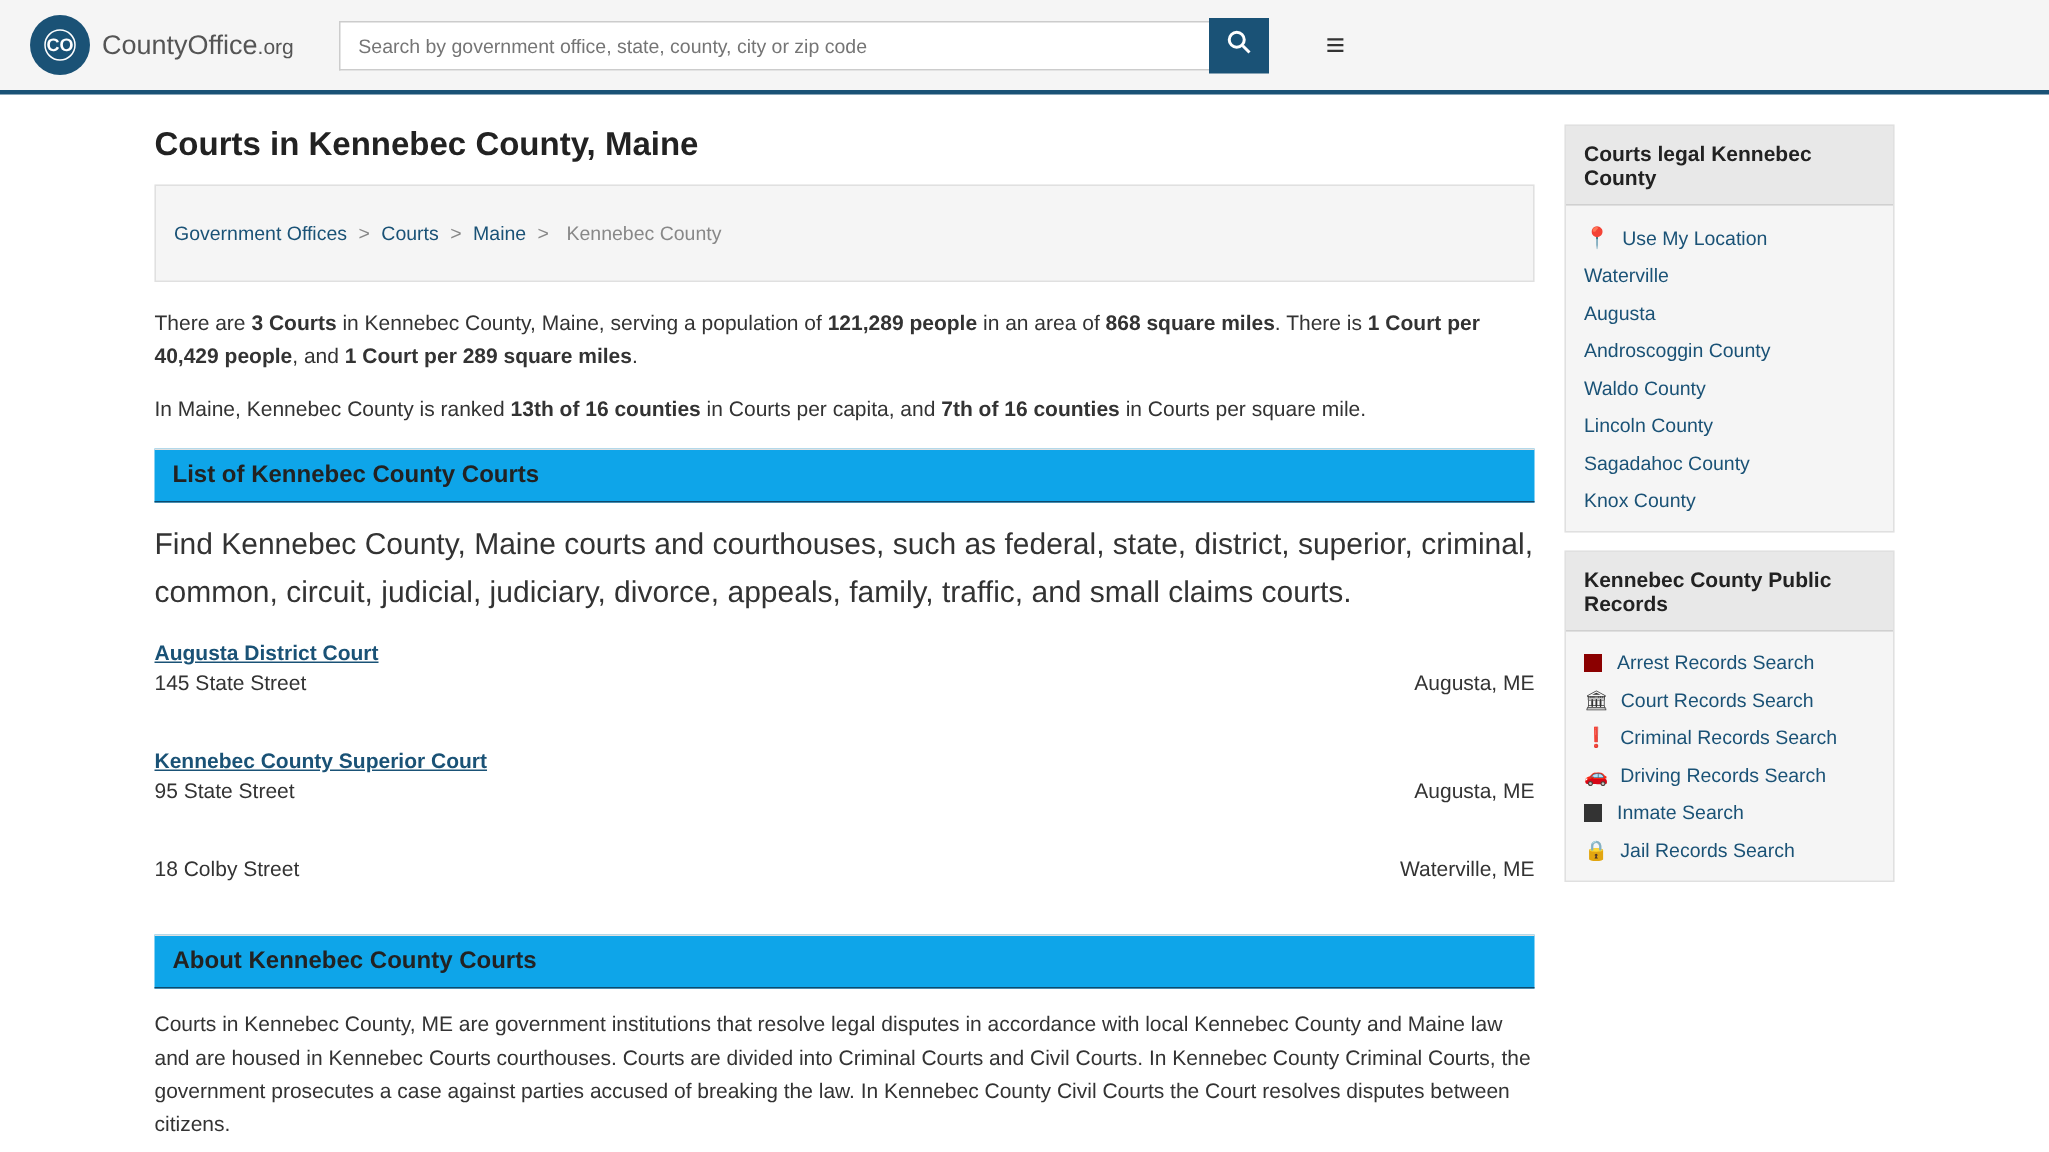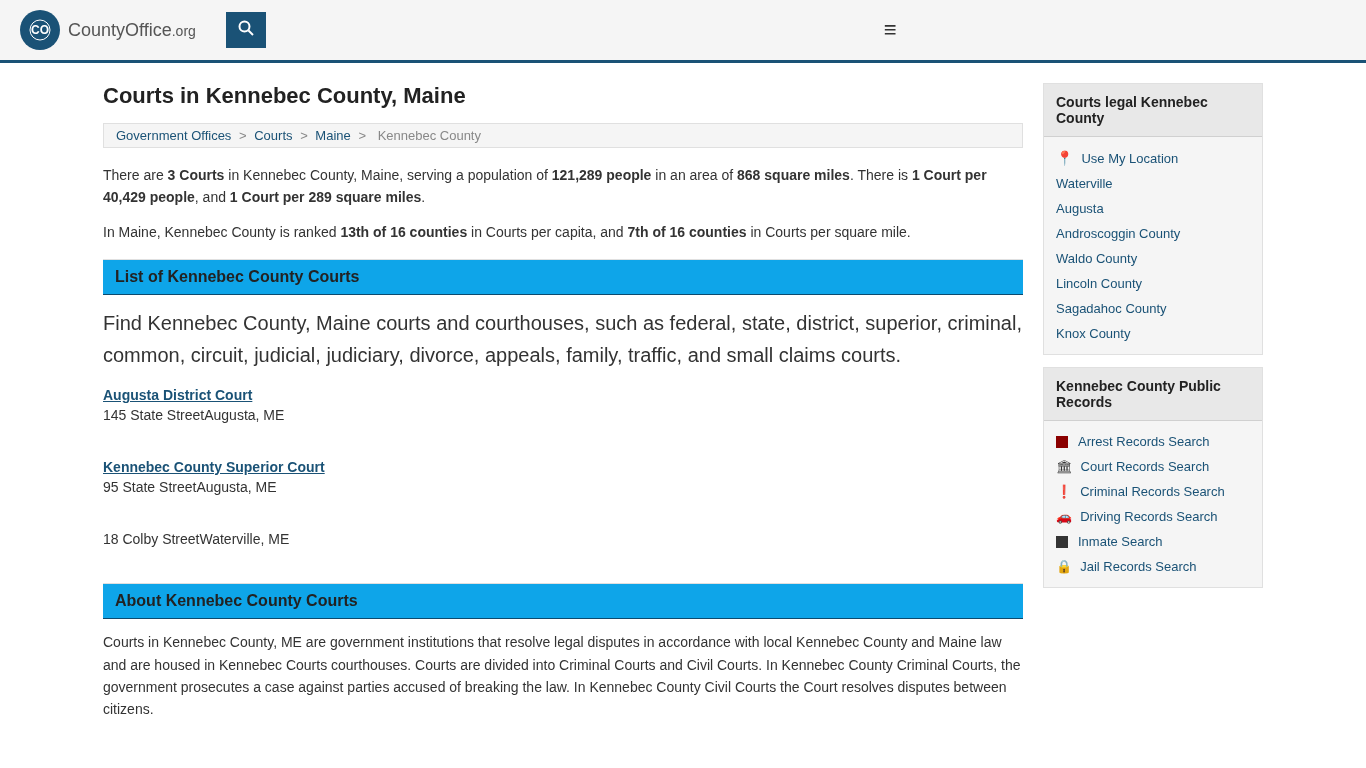--- a/index.html
+++ b/index.html
@@ -85,21 +85,21 @@
     }
     .page-title {
       font-size: 22px;
       font-weight: bold;
       margin-bottom: 14px;
       color: #222;
     }
     .breadcrumb {
       background: #f5f5f5;
       border: 1px solid #e0e0e0;
-      padding: 4px 12px;
+      padding: 24px 12px;
       font-size: 13px;
       color: #555;
       margin-bottom: 16px;
     }
     .breadcrumb a {
       color: #1a5276;
       text-decoration: none;
     }
     .breadcrumb span { color: #888; margin: 0 4px; }
 
@@ -136,20 +136,21 @@
     .court-name {
       font-size: 14px;
       font-weight: bold;
       color: #1a5276;
       text-decoration: underline;
       cursor: pointer;
       margin-bottom: 4px;
     }
     .court-details {
       display: flex;
+      justify-content: space-between;
       font-size: 14px;
       color: #333;
     }
     .court-address { color: #333; }
     .court-location { color: #333; }
 
     .about-text {
       font-size: 14px;
       color: #333;
       line-height: 1.6;
@@ -215,20 +216,21 @@
         <circle cx="12" cy="12" r="10" fill="#1a5276" stroke="white" stroke-width="1"></circle>
         <text x="12" y="16" text-anchor="middle" fill="white" font-size="12" font-weight="bold">CO</text>
       </svg>
     </div>
     <div class="logo-text">
       <span>County</span><span>Office</span><span style="font-weight:normal;color:#555;font-size:14px;">.org</span>
     </div>
   </div>
 
   <div class="search-area">
+    <input class="search-input" type="text" placeholder="Search by government office, state, county, city or zip code" style="">
     <button class="search-btn">
       <svg width="16" height="16" viewBox="0 0 16 16" fill="white">
         <circle cx="6.5" cy="6.5" r="5" stroke="white" stroke-width="2" fill="none"></circle>
         <line x1="10.5" y1="10.5" x2="15" y2="15" stroke="white" stroke-width="2"></line>
       </svg>
     </button>
   </div>
 
   <button class="menu-btn">≡</button>
 </div>

